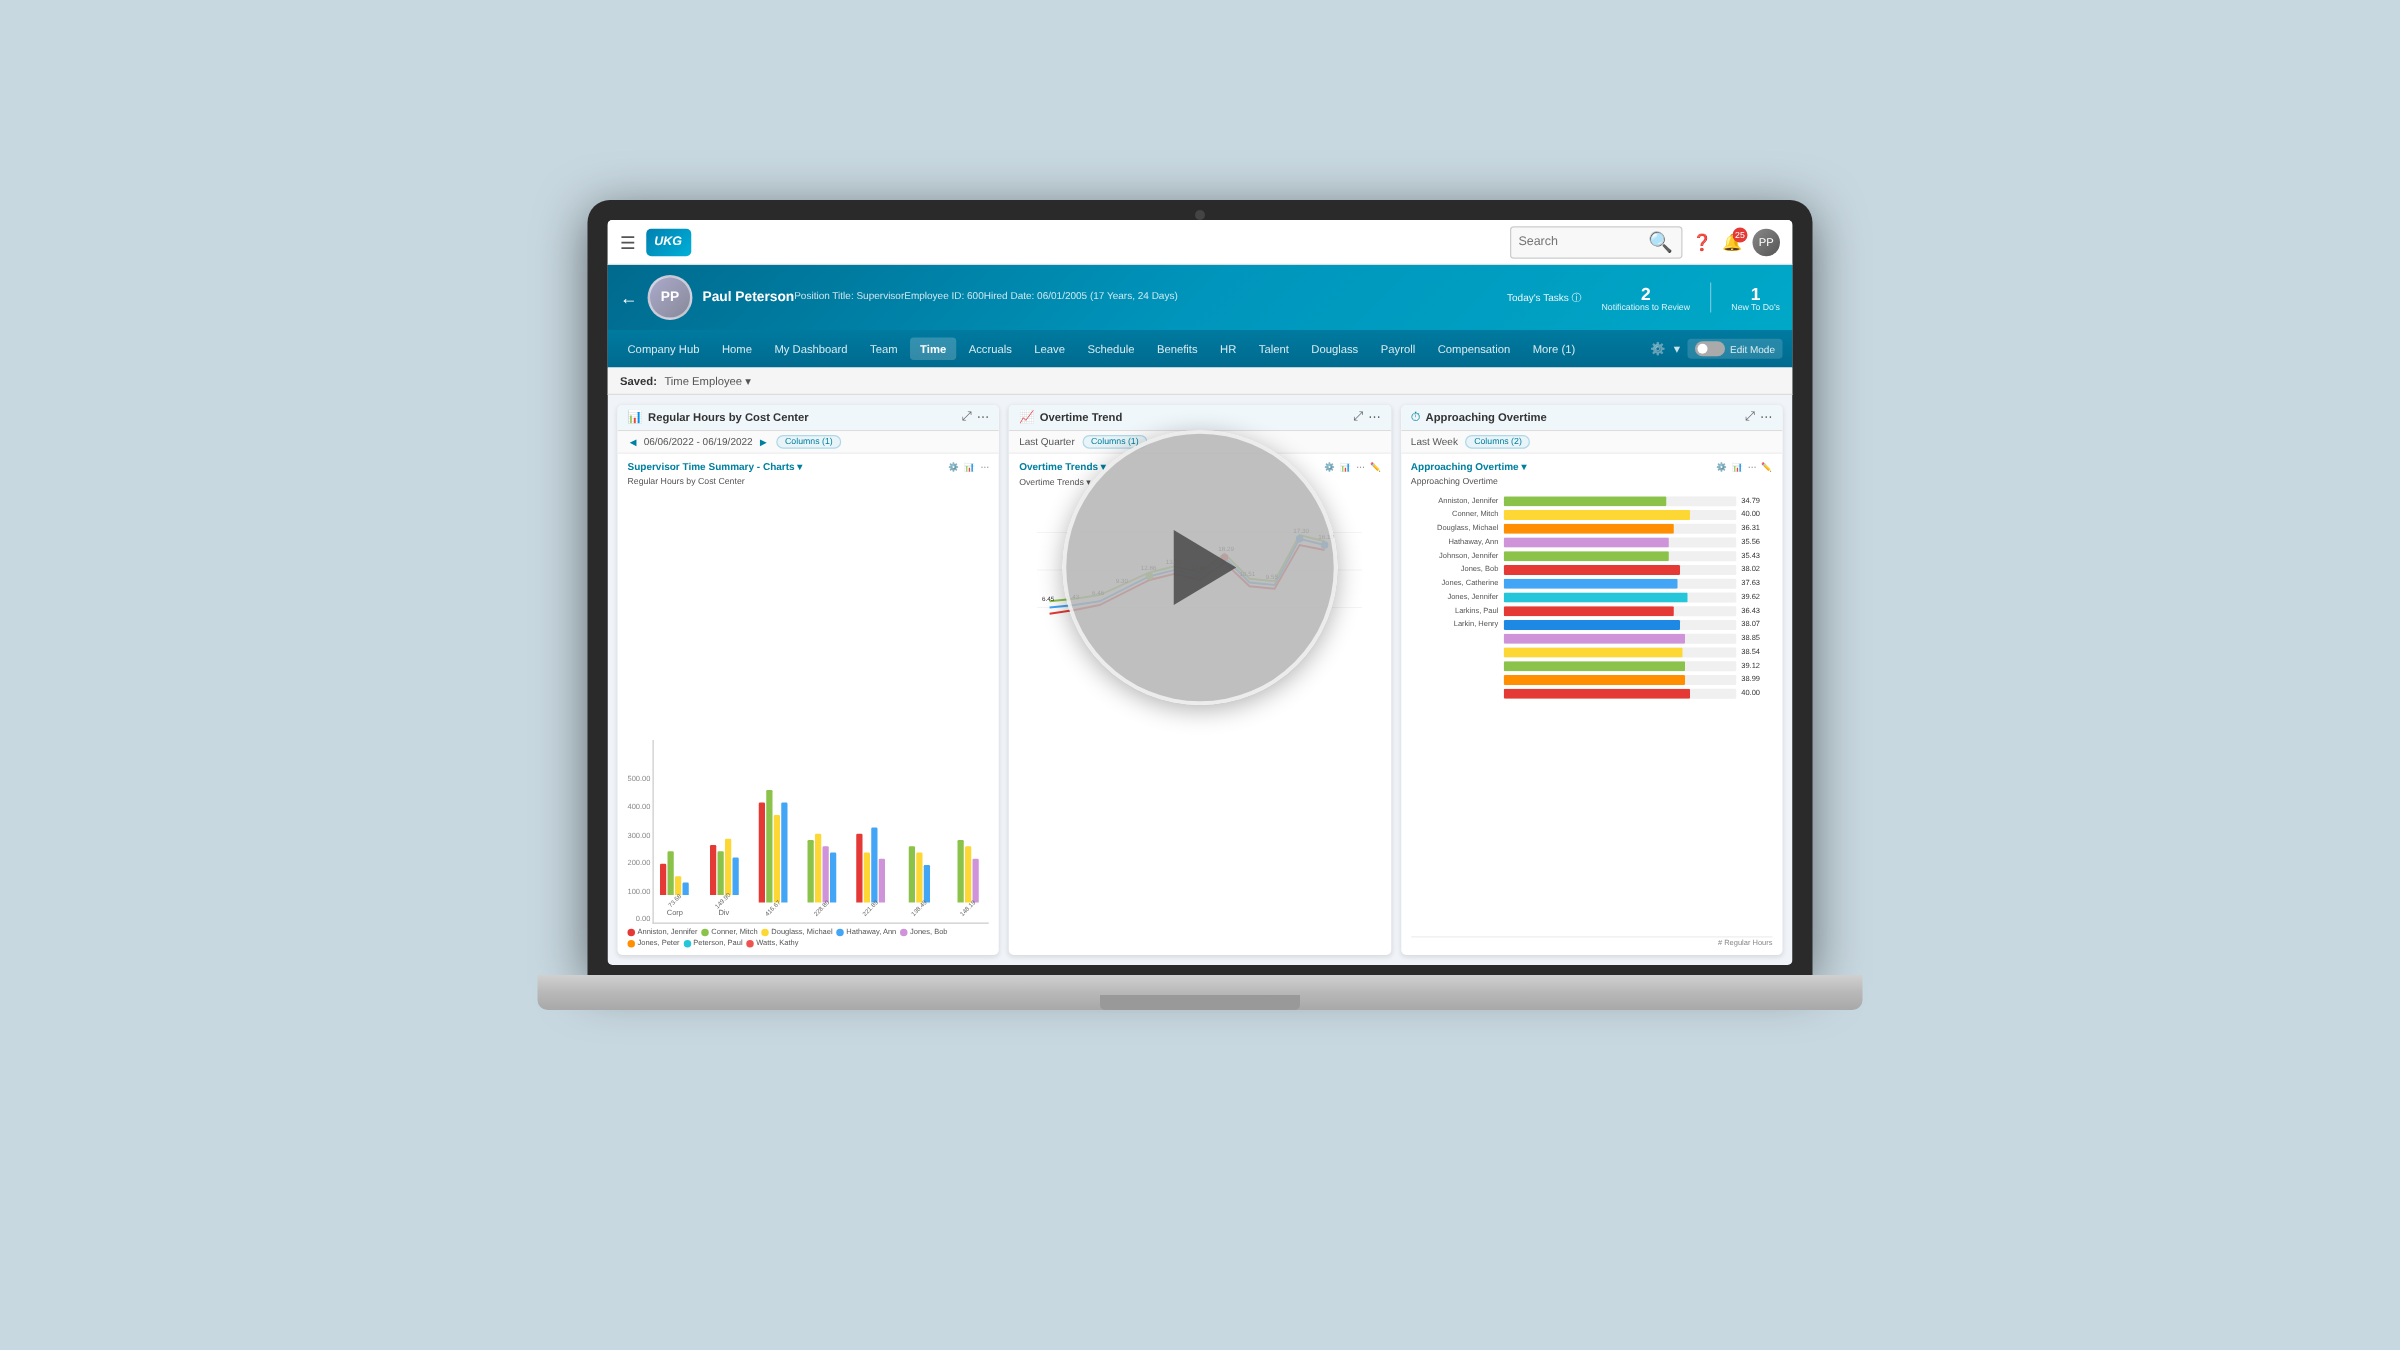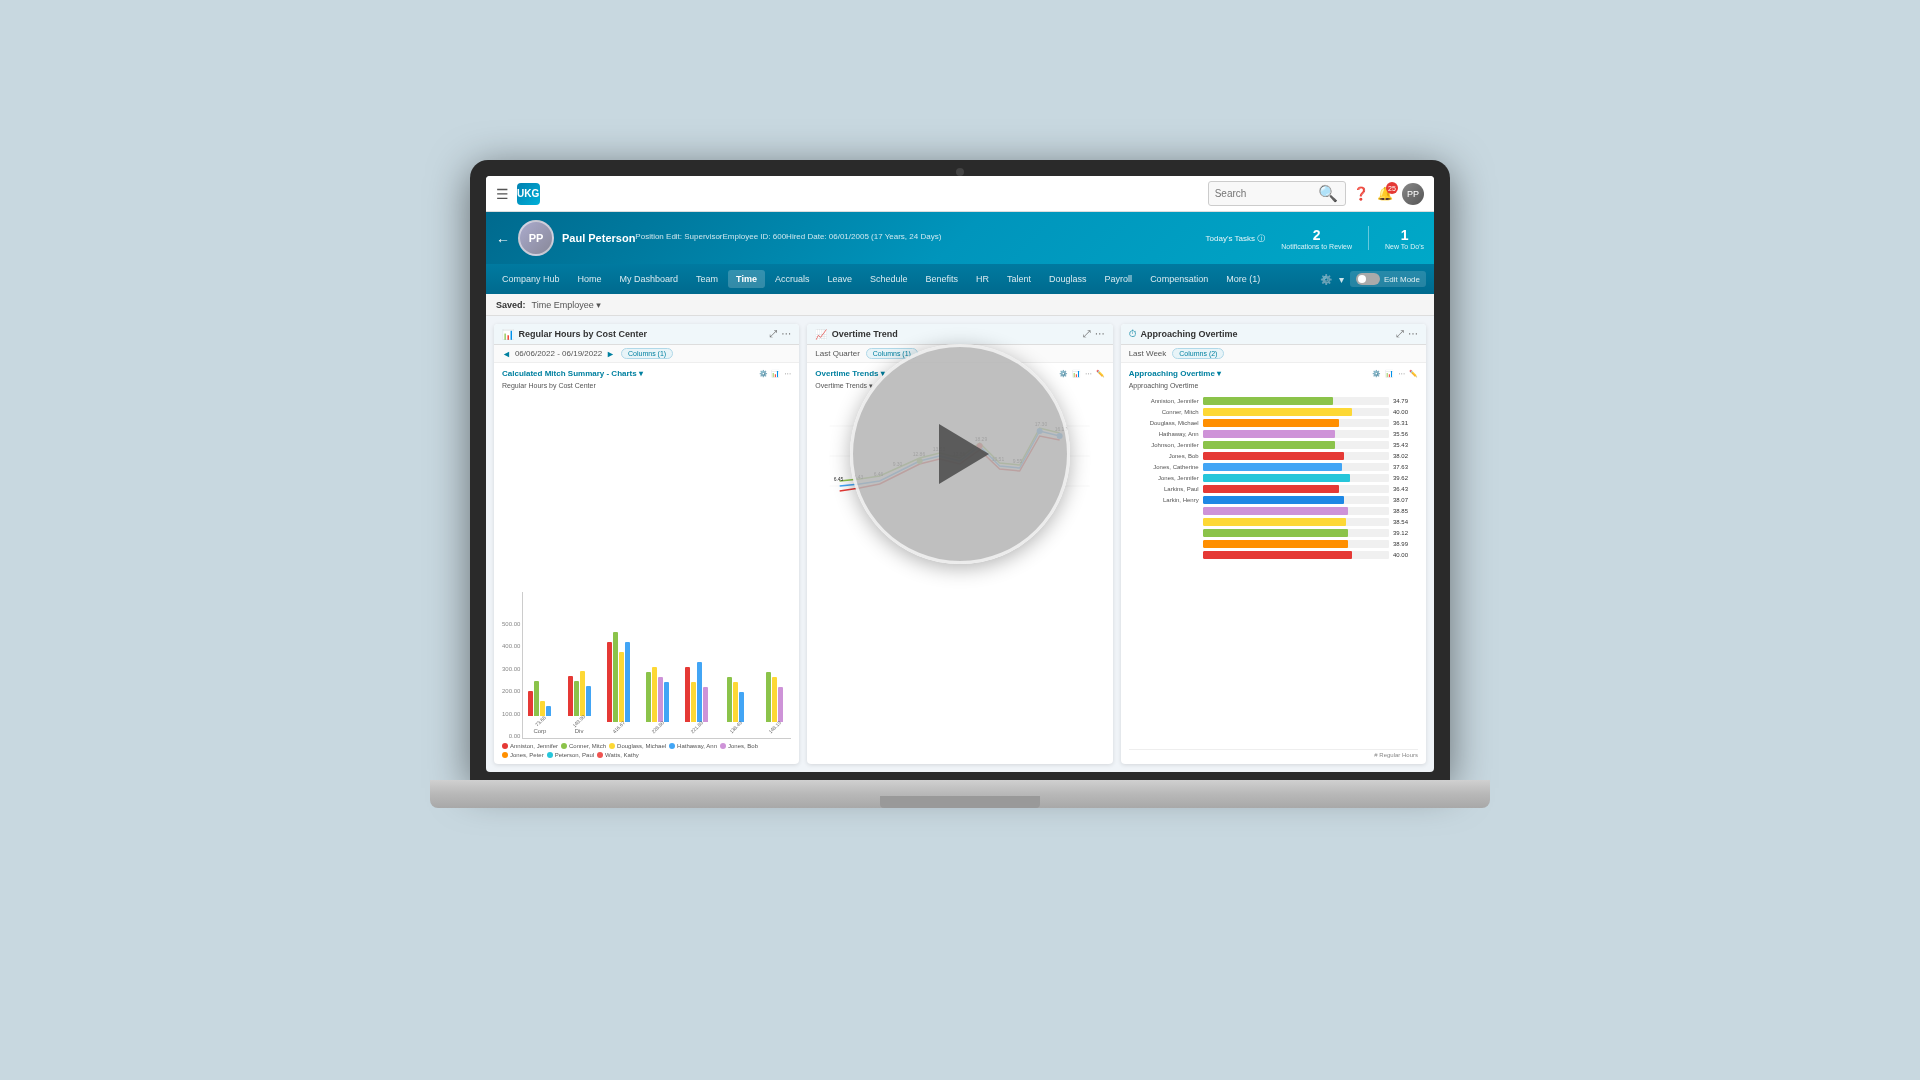--- a/index.html
+++ b/index.html
@@ -94,30 +94,31 @@
       gap: 8px;
     }
 
     .top-bar .hamburger {
       font-size: 14px;
       color: #555;
       cursor: pointer;
     }
 
     .top-bar .logo {
-      width: 23px;
+      width: 36px;
       height: 22px;
       background: linear-gradient(135deg, #0080b0, #00b0d8);
       border-radius: 4px;
       display: flex;
       align-items: center;
       justify-content: center;
       font-size: 10px;
       color: white;
       font-weight: bold;
+      font-style: italic;
     }
 
     .top-bar-spacer { flex: 1; }
 
     .search-bar {
       display: flex;
       align-items: center;
       border: 1px solid #ccc;
       border-radius: 3px;
       padding: 2px 6px;
@@ -638,21 +639,21 @@
             </span>
             <div class="avatar-circle">PP</div>
           </div>
         </div>
 
         <div class="profile-bar">
           <span class="back-arrow">←</span>
           <div class="profile-avatar">PP</div>
           <div class="profile-info">
             <span class="profile-name">Paul Peterson</span>
-            <span class="profile-sub">Position Edit: Supervisor</span>
+            <span class="profile-sub">Position Title: Supervisor</span>
             <span class="profile-sub">Employee ID: 600</span>
             <span class="profile-sub">Hired Date: 06/01/2005 (17 Years, 24 Days)</span>
           </div>
           <div class="tasks-area">
             <span class="tasks-label">Today's Tasks ⓘ</span>
             <div class="task-item">
               <span class="task-number">2</span>
               <span class="task-desc">Notifications to Review</span>
             </div>
             <div class="task-divider"></div>
@@ -710,21 +711,21 @@
             <div class="widget-sub-bar">
               <div class="date-nav">
                 <span class="date-nav-arrow">◄</span>
                 <span>06/06/2022 - 06/19/2022</span>
                 <span class="date-nav-arrow">►</span>
               </div>
               <span class="pill-btn">Columns (1)</span>
             </div>
             <div class="chart-area">
               <div class="chart-title-row">
-                <span class="chart-section-title">Calculated Mitch Summary - Charts ▾</span>
+                <span class="chart-section-title">Supervisor Time Summary - Charts ▾</span>
                 <div class="chart-filters">
                   <span>⚙️</span>
                   <span>📊</span>
                   <span>⋯</span>
                 </div>
               </div>
               <div class="bar-chart-container">
                 <div style="font-size:7px;color:#555;margin-bottom:2px;">Regular Hours by Cost Center</div>
                 <div style="display:flex;align-items:flex-end;gap:0;flex:1;">
                   <div style="display:flex;flex-direction:column;align-items:flex-end;justify-content:space-between;height:120px;padding:2px 2px 0 0;font-size:6px;color:#888;">

